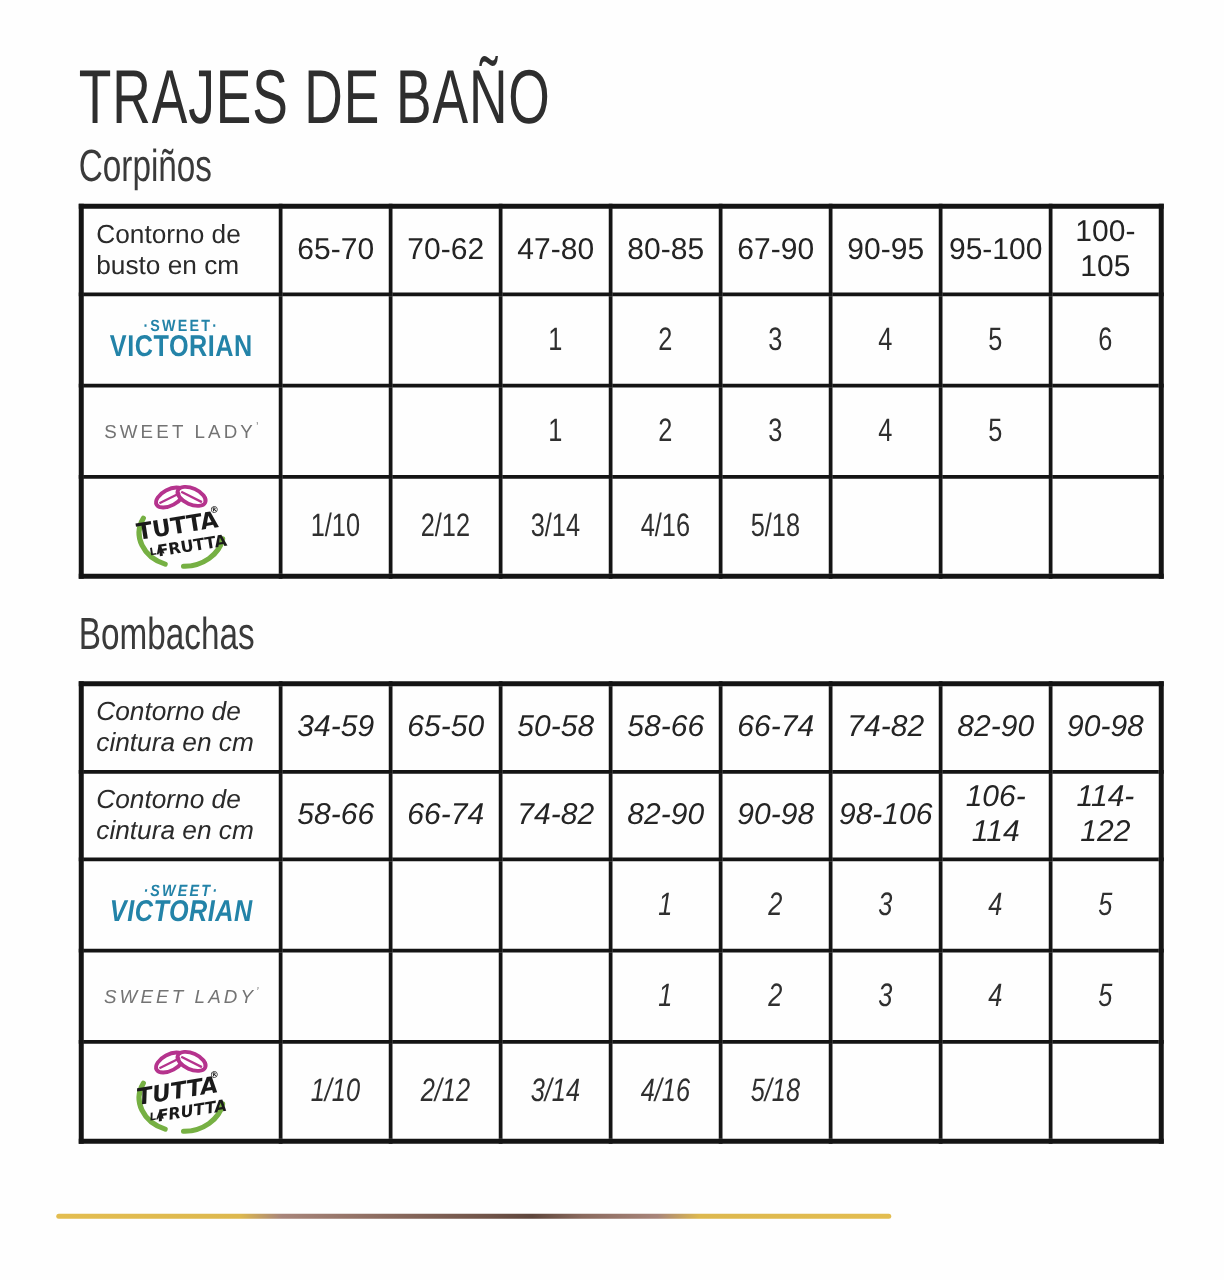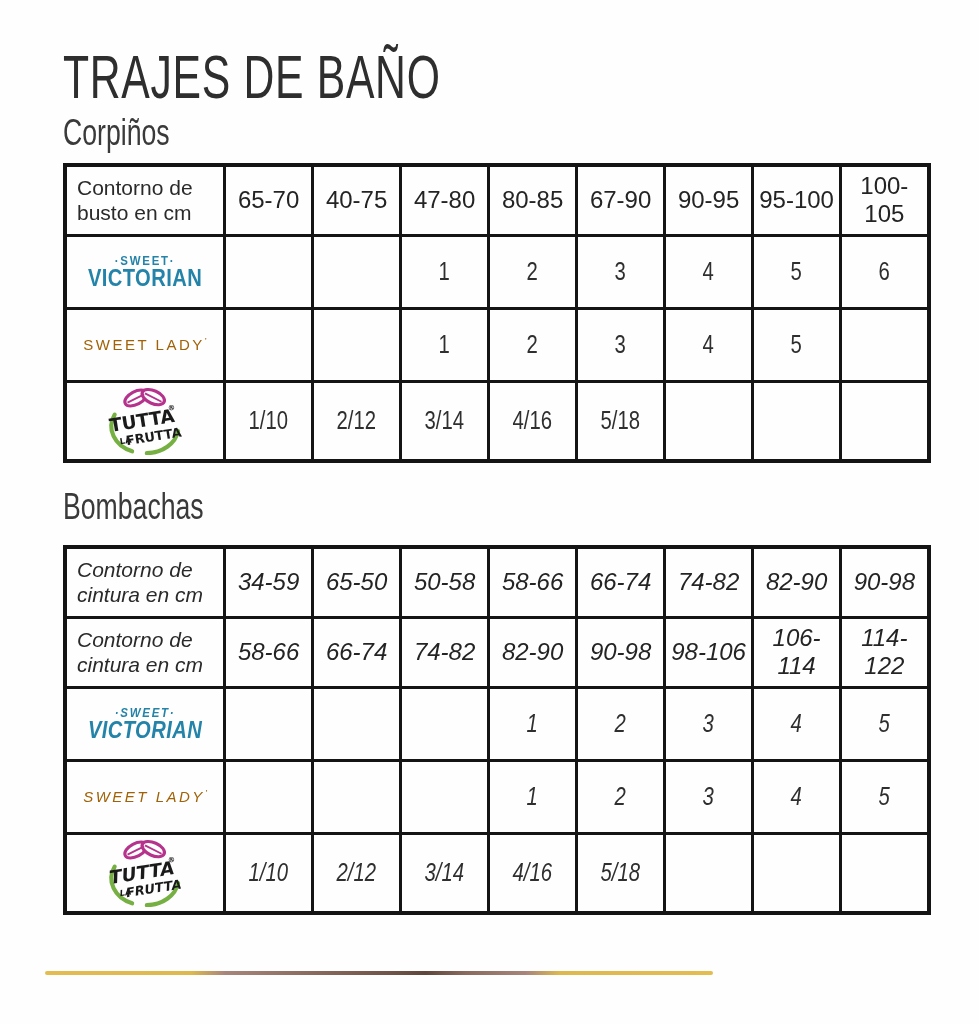--- a/index.html
+++ b/index.html
@@ -37,21 +37,21 @@
   .sv-logo{line-height:1;text-align:center;}
   .sv-top{
     font-size:13px;font-weight:700;letter-spacing:2px;color:#2383a8;
     transform:scaleX(0.88);
   }
   .sv-bottom{
     font-size:24px;font-weight:700;letter-spacing:0.5px;color:#2383a8;
     transform:scaleX(0.84);margin-top:-1px;
   }
   
-  .sl-logo{font-size:15px;font-weight:500;letter-spacing:2.5px;color:#a16207;white-space:nowrap;}
+  .sl-logo{font-size:15px;font-weight:500;letter-spacing:2.5px;color:#737373;white-space:nowrap;}
   .sl-mark{font-size:9px;vertical-align:super;letter-spacing:0;}
   
   .tutta-svg{display:block;margin:0 auto;}
   .footer-line{
     position:absolute;left:45px;top:971px;width:668px;height:4px;border-radius:2px;
     background:linear-gradient(90deg,
       #e3bd50 0%, #ddb84e 22%, #a8857a 27%, #8a6a5e 40%,
       #6f5348 52%, #5e463c 57%, #8a6a5e 63%, #a8857a 72%,
       #ddb84e 77%, #e3bd50 100%);
   }
@@ -75,21 +75,21 @@
         <col style="width:88px">
         <col style="width:88px">
         <col style="width:88px">
     </colgroup>
     <tbody>
         <tr class="hrow">
       <td class="lbl">
         <div class="lbl-text">Contorno de busto en cm</div>
       </td>
       <td><span class="range">65-70</span></td>
-      <td><span class="range">40-75</span></td>
+      <td><span class="range">70-62</span></td>
       <td><span class="range">47-80</span></td>
       <td><span class="range">80-85</span></td>
       <td><span class="range">67-90</span></td>
       <td><span class="range">90-95</span></td>
       <td><span class="range">95-100</span></td>
       <td><span class="range">100-105</span></td>
     </tr>
     <tr class="brow">
       <td class="lbl" style="text-align:center">
         <div class="sv-logo">

